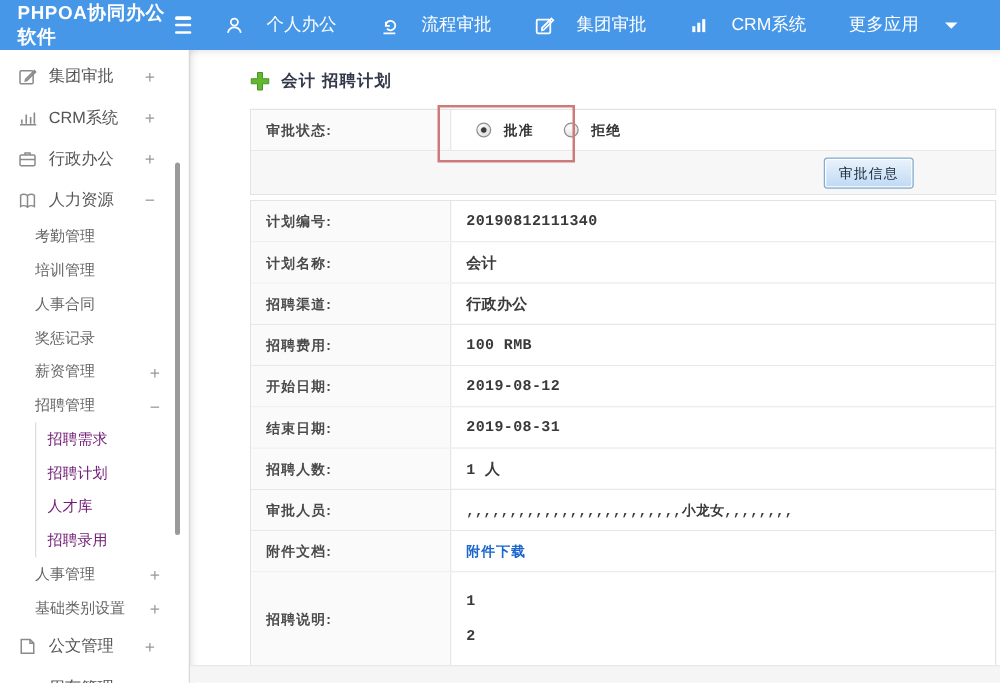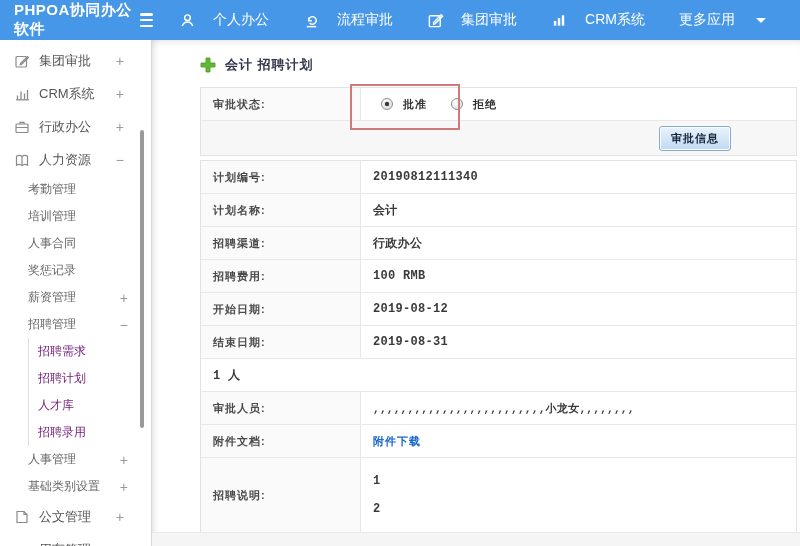--- a/index.html
+++ b/index.html
@@ -60,21 +60,21 @@
   .row-desc .cell-value { flex-direction:column; align-items:flex-start; justify-content:center;
     gap:14px; padding-top:6px; padding-bottom:6px; }
 
   .radio-group { display:flex; align-items:center; gap:10px; margin-left:8px; }
   .radio { width:12px; height:12px; border-radius:50%; border:1px solid #8e8e8e;
     background:radial-gradient(circle at 35% 30%, #fff, #d9d9d9); display:inline-block; position:relative; cursor:pointer; }
   .radio.selected::after { content:""; position:absolute; left:3px; top:3px; width:4px; height:4px;
     border-radius:50%; background:#3a3a3a; box-shadow:0 0 1px #000; }
   .radio-label { font-size:11px; font-weight:700; color:#333; letter-spacing:1px; margin-right:14px; }
 
-  .approve-btn { font-family:inherit; font-size:11px; font-weight:700; color:#16273b;
+  .approve-btn { font-family:inherit; font-size:11px; font-weight:400; color:#16273b;
     letter-spacing:1px; padding:4px 11px; border:1px solid #84abd1; border-radius:3px;
     background:linear-gradient(#eaf3fc,#bfd9f3); box-shadow:inset 0 0 0 1px #fdfefe; cursor:pointer; }
 
   .attach-link { font-size:11px; font-weight:700; color:#1a66cc; letter-spacing:1px;
     text-decoration:none; cursor:pointer; }
 
   .annotation-box { position:absolute; left:198px; top:44px; width:110px; height:46px;
     border:2px solid #cf7a7a; z-index:6; pointer-events:none; }
 
   .bottom-strip { position:absolute; left:0; right:0; bottom:0; height:14px;
@@ -298,20 +298,21 @@
       </div>
       <div class="row">
         <div class="cell-label">开始日期:</div>
         <div class="cell-value">2019-08-12</div>
       </div>
       <div class="row">
         <div class="cell-label">结束日期:</div>
         <div class="cell-value">2019-08-31</div>
       </div>
       <div class="row">
+        <div class="cell-label">招聘人数:</div>
         <div class="cell-value">1 人</div>
       </div>
       <div class="row">
         <div class="cell-label">审批人员:</div>
         <div class="cell-value" style="font-size:11px;">,,,,,,,,,,,,,,,,,,,,,,,,,小龙女,,,,,,,,</div>
       </div>
       <div class="row">
         <div class="cell-label">附件文档:</div>
         <div class="cell-value">
           <a class="attach-link">附件下载</a>

